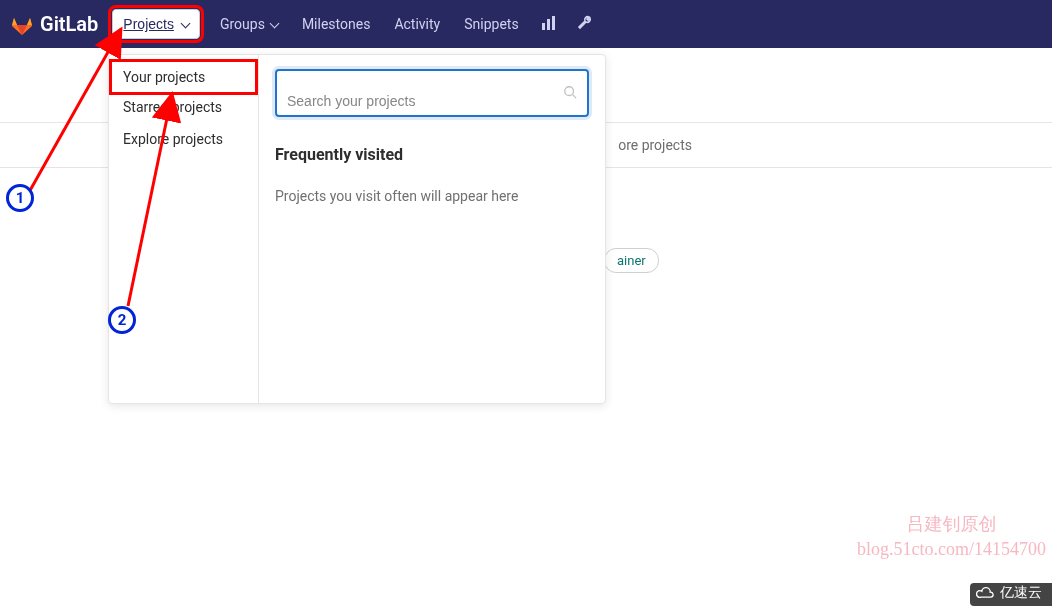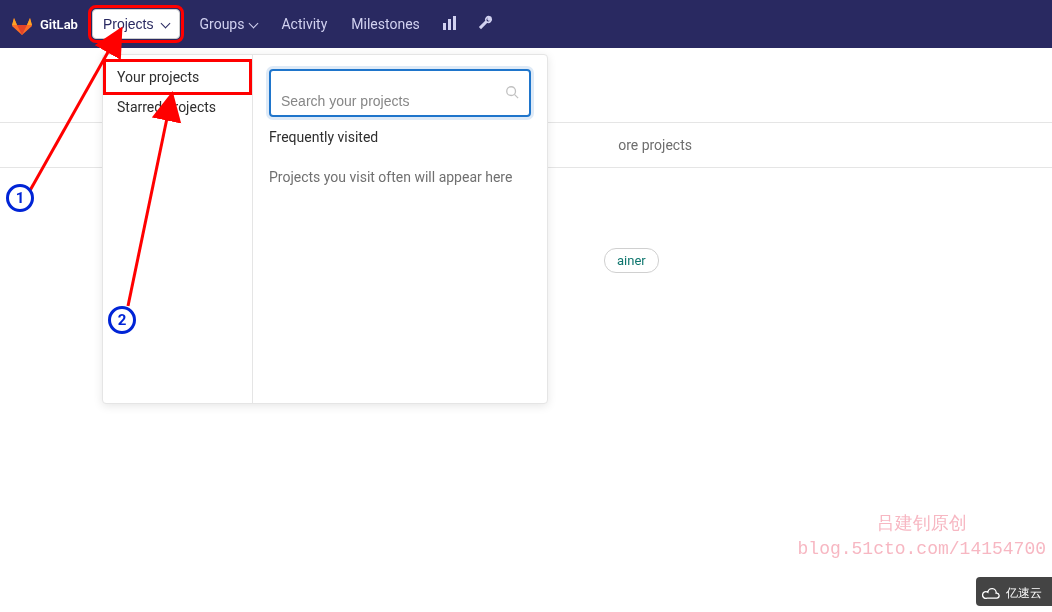--- a/index.html
+++ b/index.html
@@ -22,57 +22,58 @@
   }
   .logo {
     display: flex;
     align-items: center;
     gap: 6px;
     margin-right: 14px;
   }
   .logo-text {
     color: #fff;
     font-weight: 600;
-    font-size: 13px;
+    font-size: 20px;
   }
   .nav-btn {
     background: #fff;
     color: #292961;
     border: 1px solid #ccc;
     border-radius: 4px;
     padding: 6px 10px;
     display: flex;
     align-items: center;
     gap: 6px;
     font-size: 14px;
     cursor: pointer;
     margin-right: 8px;
     position: relative;
+    text-decoration: underline;
   }
   .nav-link {
     color: #d1d1f0;
     padding: 0 12px;
     display: flex;
     align-items: flex-end;
     gap: 4px;
     cursor: pointer;
     height: 48px;
     line-height: 48px;
   }
   .nav-icon {
     padding: 0 10px;
     color: #d1d1f0;
     cursor: pointer;
   }
   .red-box { outline: 3px solid #ff0000; outline-offset: 1px; }
   .dropdown-panel {
     position: absolute;
     top: 54px;
-    left: 102px;
-    width: 446px;
+    left: 108px;
+    width: 498px;
     background: #fff;
     border: 1px solid #e5e5e5;
     border-radius: 4px;
     box-shadow: 0 2px 10px rgba(0,0,0,0.1);
     display: flex;
     min-height: 350px;
     z-index: 10;
   }
   .dd-left {
     width: 150px;
@@ -102,24 +103,24 @@
     border: none;
     outline: none;
     flex: 1;
     font-size: 14px;
     color: #555;
     margin-top: 16px;
   }
   .search-input::placeholder { color: #868686; }
   .search-ic { color: #c0c0c0; }
   .freq-title {
-    font-weight: 400;
-    font-size: 14px;
+    font-weight: 700;
+    font-size: 16px;
     color: #2e2e2e;
-    margin-top: 12px;
+    margin-top: 28px;
   }
   .freq-desc {
     font-size: 14px;
     color: #707070;
     margin-top: 24px;
   }
   .bg-row {
     position: absolute;
     top: 122px;
     left: 0;
@@ -145,32 +146,32 @@
     font-size: 13px;
     color: #0f766e;
     z-index: 1;
   }
   .attribution {
     position: absolute;
     right: 6px;
     bottom: 50px;
     text-align: center;
     color: #f7b7c2;
-    font-family: Liberation Mono, monospace;
+    font-family: Liberation Serif, serif;
     font-size: 18px;
     line-height: 1.4;
   }
   .brand-badge {
     position: absolute;
     right: 0;
     bottom: 6px;
     background: #444;
     color: #fff;
-    font-size: 12px;
-    padding: 8px 10px 4px 6px;
+    font-size: 14px;
+    padding: 1px 10px 4px 6px;
     border-radius: 4px 0 0 4px;
     display: flex;
     align-items: center;
     gap: 4px;
   }
   .callout {
     position: absolute;
     width: 28px;
     height: 28px;
     border: 3px solid #0024d6;
@@ -211,22 +212,23 @@
 
   <button class="nav-btn red-box">
     <span>Projects</span>
     <span class="chev"></span>
   </button>
 
   <div class="nav-link">
     <span>Groups</span>
     <span class="chev"></span>
   </div>
+  <div class="nav-link">Milestones</div>
   <div class="nav-link">Activity</div>
-  <div class="nav-link">Milestones</div>
+  <div class="nav-link">Snippets</div>
 
   <div class="nav-icon">
     <svg width="16" height="16" viewBox="0 0 16 16" fill="currentColor">
         <rect x="1" y="8" width="3" height="7"></rect>
         <rect x="6" y="4" width="3" height="11"></rect>
         <rect x="11" y="1" width="3" height="14"></rect>
       </svg>
   </div>
   <div class="nav-icon">
     <svg width="16" height="16" viewBox="0 0 16 16" fill="none" stroke="currentColor" stroke-width="1.6">
@@ -237,20 +239,21 @@
 
 <div class="bg-row">
   <span>ore projects</span>
 </div>
 <div class="bg-tag">ainer</div>
 
 <div class="dropdown-panel">
   <div class="dd-left">
     <div class="dd-item red-box">Your projects</div>
     <div class="dd-item">Starred projects</div>
+    <div class="dd-item">Explore projects</div>
   </div>
   <div class="dd-right">
     <div class="search-wrap">
       <input class="search-input" type="text" placeholder="Search your projects" style="">
       <span class="search-ic">
         <svg width="14" height="14" viewBox="0 0 16 16" fill="none" stroke="currentColor" stroke-width="1.5">
             <circle cx="7" cy="7" r="5"></circle>
             <line x1="11" y1="11" x2="15" y2="15"></line>
           </svg>
       </span>

